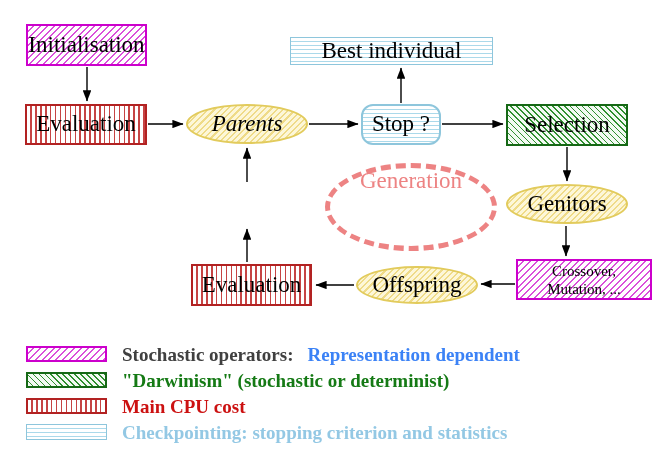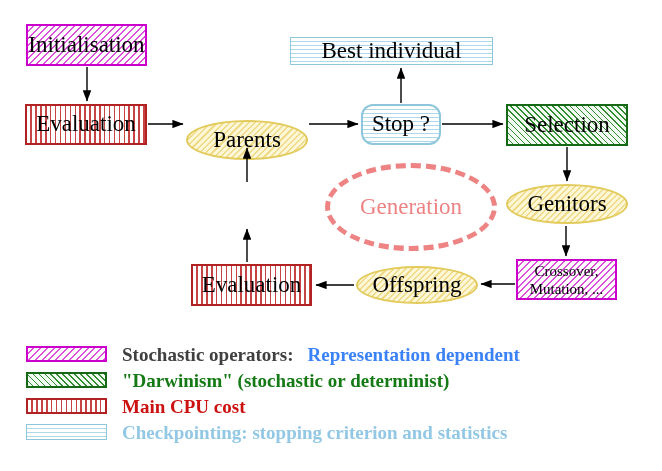--- a/index.html
+++ b/index.html
@@ -31,21 +31,21 @@
   .p-population{
     background:repeating-linear-gradient(135deg,#fdf7d8 0px,#fdf7d8 2.9px,#efdb88 2.9px,#efdb88 4.4px);
     border:2px solid #e2cb5c;
   }
   .ellipse{border-radius:50%;}
   .fs-lg{font-size:23px;}
   .fs-sm{font-size:15px;line-height:1.2;}
   #generation-ellipse{
     position:absolute;left:325px;top:163px;width:172px;height:88px;box-sizing:border-box;
     border:5px dashed #ed8383;border-radius:50%;
-    display:flex;align-items:center;justify-content:center;
+    display:flex;align-items:flex-start;justify-content:center;
     color:#ed8383;font-size:23px;background:transparent;
   }
   #arrow-layer{position:absolute;left:0;top:0;width:662px;height:471px;pointer-events:none;}
   #arrow-layer line{stroke:#000;stroke-width:1.4;}
   
   .legend-swatch{position:absolute;left:26px;width:81px;height:16px;box-sizing:border-box;}
   .legend-text{
     position:absolute;left:122px;font-weight:bold;font-size:19px;white-space:nowrap;
     font-family:"Liberation Serif","DejaVu Serif",serif;
   }
@@ -61,41 +61,41 @@
 <div id="canvas">
 
   <div class="node p-stochastic fs-lg" style="left:26px;top:24px;width:121px;height:42px;">
     <span>Initialisation</span>
   </div>
 
   <div class="node p-cpu fs-lg" style="left:25px;top:104px;width:122px;height:41px;">
     <span>Evaluation</span>
   </div>
 
-  <div class="node p-population ellipse fs-lg" style="left:186px;top:120px;width:122px;height:40px;">
+  <div class="node p-population ellipse fs-lg" style="left:186px;top:104px;width:122px;height:40px;font-style:italic;">
     <span>Parents</span>
   </div>
 
   <div class="node p-checkpoint fs-lg" style="left:290px;top:37px;width:203px;height:28px;">
     <span>Best individual</span>
   </div>
 
   <div class="node p-checkpoint fs-lg" style="left:361px;top:104px;width:80px;height:41px;border-width:2px;border-radius:12px;">
     <span>Stop ?</span>
   </div>
 
   <div class="node p-darwinism fs-lg" style="left:506px;top:104px;width:122px;height:42px;">
     <span>Selection</span>
   </div>
 
   <div class="node p-population ellipse fs-lg" style="left:506px;top:184px;width:122px;height:40px;">
     <span>Genitors</span>
   </div>
 
-  <div class="node p-stochastic fs-sm" style="left:516px;top:259px;width:101px;height:41px;flex-direction:column;">
+  <div class="node p-stochastic fs-sm" style="left:516px;top:259px;width:136px;height:41px;flex-direction:column;">
     <span>Crossover,</span>
     <span>Mutation, ...</span>
   </div>
 
   <div class="node p-population ellipse fs-lg" style="left:356px;top:266px;width:122px;height:38px;">
     <span>Offspring</span>
   </div>
 
   <div class="node p-cpu fs-lg" style="left:191px;top:264px;width:121px;height:42px;">
     <span>Evaluation</span>

